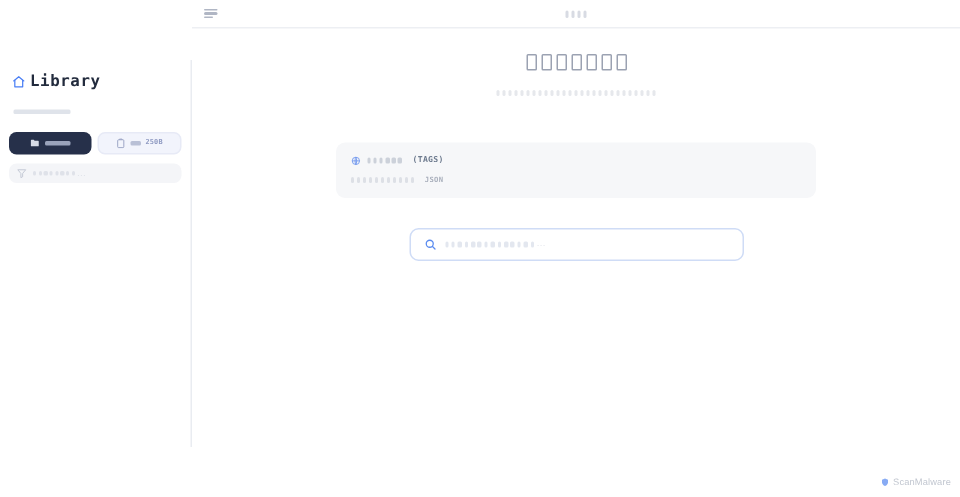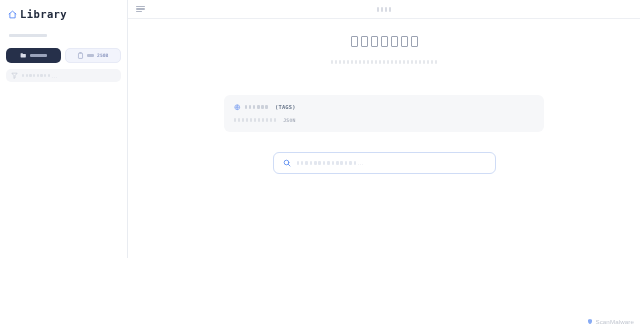--- a/index.html
+++ b/index.html
@@ -12,20 +12,21 @@
   }
   .app { display:flex; width:640px; height:331px; }
 
   
   .sidebar {
     width:128px; height:258px; flex:0 0 128px;
     background:#ffffff;
     border-right:1px solid #e9ecf1;
     padding:6px 6px 0 6px;
     position:relative;
+    margin-top:40px;
   }
   .brand-row { display:flex; align-items:center; gap:3px; padding:2px 1px 0 2px; }
   .home-icon { width:9px; height:9px; flex:0 0 9px; display:block; }
   .brand-title {
     font-family:"DejaVu Sans Mono", monospace;
     font-size:10.5px; font-weight:700; letter-spacing:.4px;
     color:#222b3d; line-height:12px;
   }
   .redact { display:inline-block; border-radius:1px; }
   .brand-sub { margin:3px 0 0 3px; }

